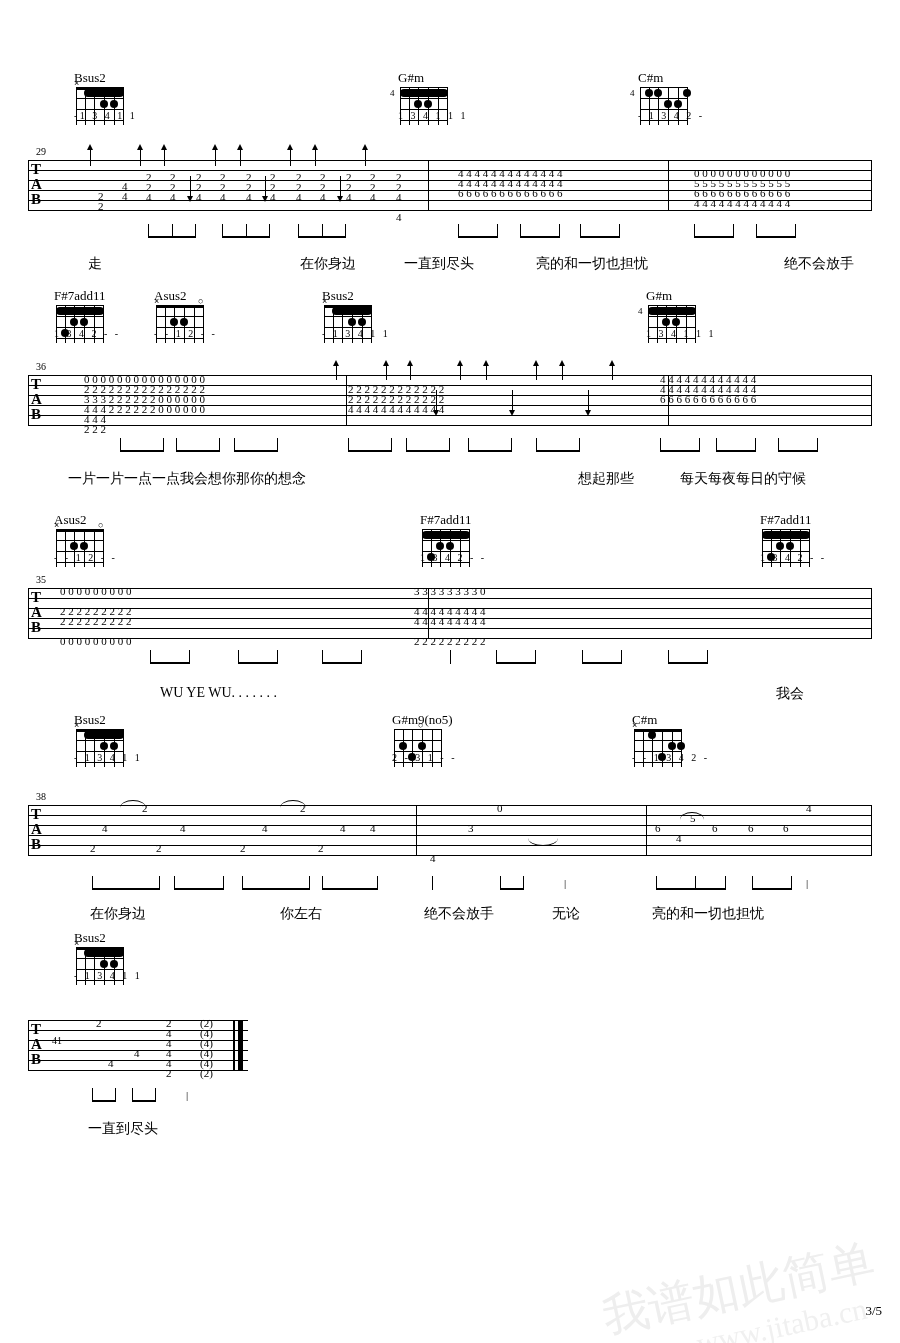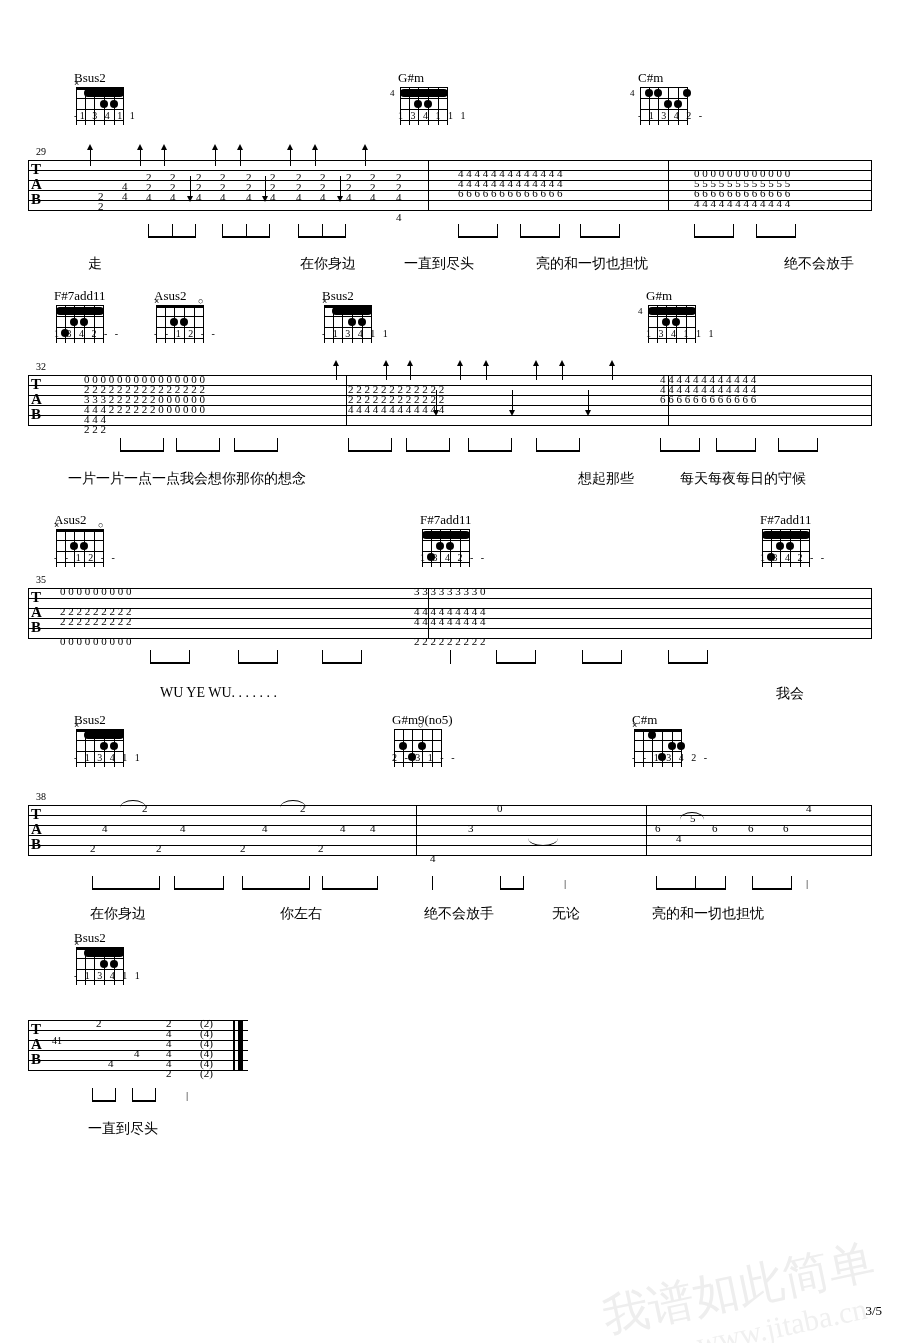--- a/index.html
+++ b/index.html
@@ -333,21 +333,21 @@
       <div class="sline" style="top:30px;"></div>
         <div class="sline" style="top:40px;"></div>
         <div class="sline" style="top:50px;"></div>
       <div class="sbar" style="left:0;top:0;height:50px;"></div>
       <div class="sbar" style="left:318px;top:0;height:50px;"></div>
       <div class="sbar" style="left:640px;top:0;height:50px;"></div>
       <div class="sbar" style="left:843px;top:0;height:50px;"></div>
       <div class="tabword" style="top:2px;">T</div>
       <div class="tabword" style="top:17px;">A</div>
       <div class="tabword" style="top:32px;">B</div>
-      <div class="measnum" style="left:8px;top:-14px;">32</div>
+      <div class="measnum" style="left:8px;top:-14px;">36</div>
     </div>
 
     <div>
       <div class="num" style="left:84px;top:374px;">0 0 0 0 0 0 0 0 0 0 0 0 0 0 0</div>
       <div class="num" style="left:84px;top:384px;">2 2 2 2 2 2 2 2 2 2 2 2 2 2 2</div>
       <div class="num" style="left:84px;top:394px;">3 3 3 2 2 2 2 2 2 0 0 0 0 0 0</div>
       <div class="num" style="left:84px;top:404px;">4 4 4 2 2 2 2 2 2 0 0 0 0 0 0</div>
       <div class="num" style="left:84px;top:414px;">4 4 4</div>
       <div class="num" style="left:84px;top:424px;">2 2 2</div>
 

